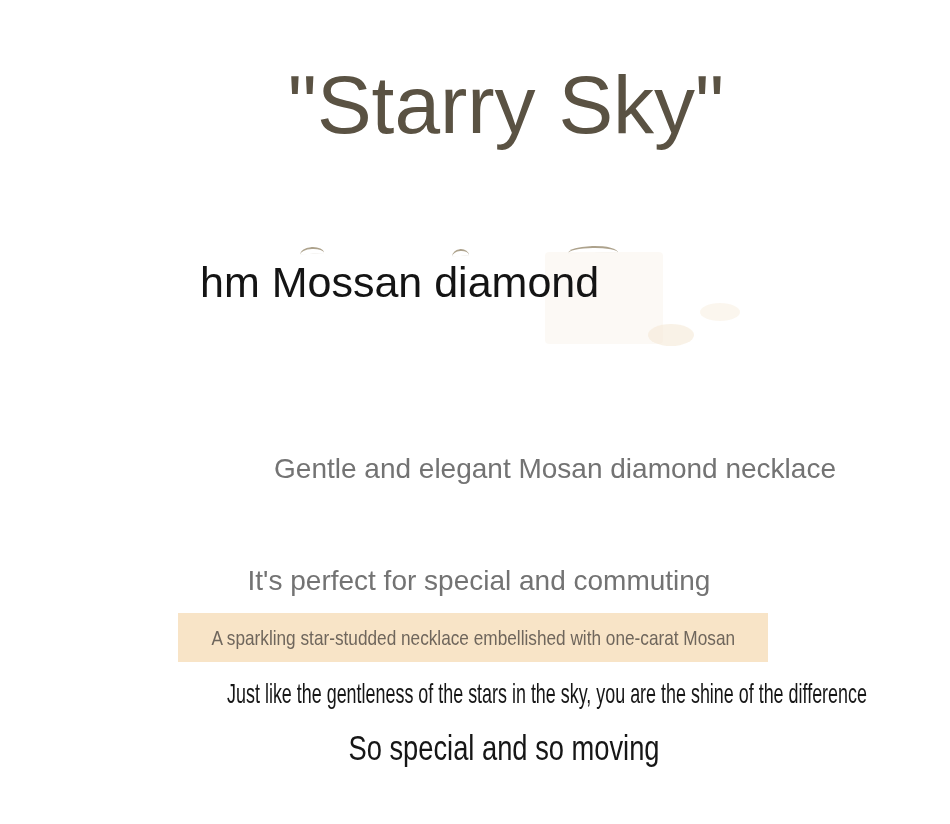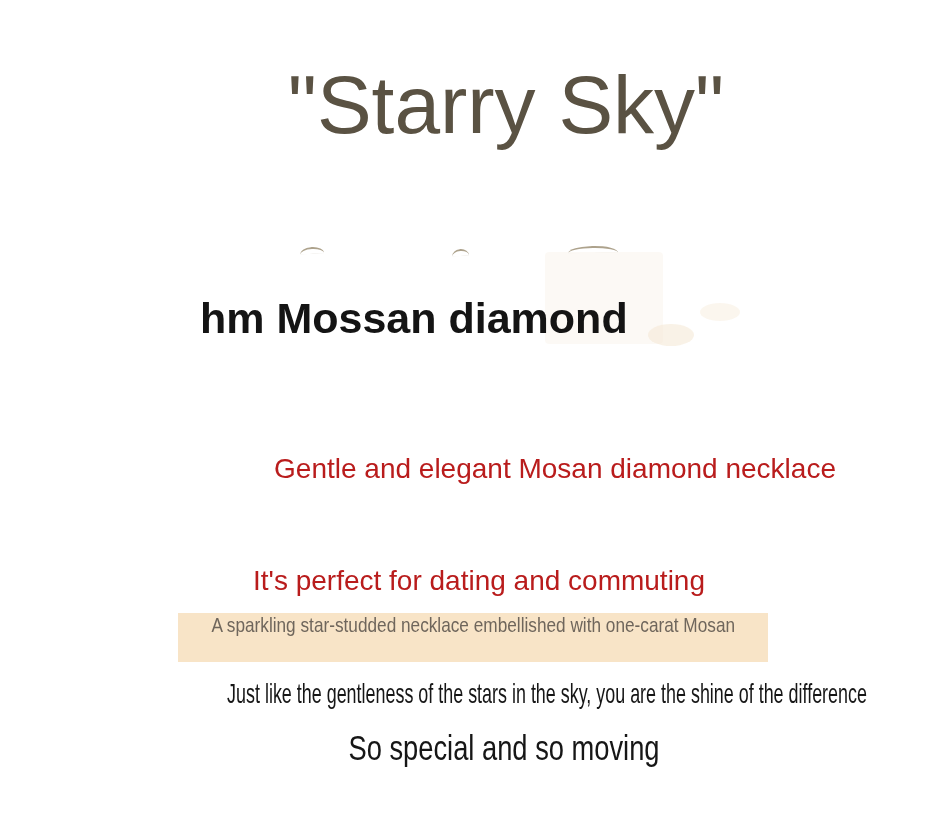--- a/index.html
+++ b/index.html
@@ -26,44 +26,44 @@
     color: #5a5243;
     white-space: nowrap;
     letter-spacing: 0px;
   }
   .product-heading {
     position: absolute;
     top: 252px;
     left: 200px;
     font-size: 43px;
     line-height: 60px;
-    font-weight: 700;
+    font-weight: 400;
     color: #141414;
-    margin-top: 36px;
   }
   .desc-line {
     position: absolute;
     font-size: 28px;
     line-height: 34px;
-    color: #b91c1c;
+    color: #737373;
     white-space: nowrap;
     transform: translateX(-50%);
     text-align: right;
   }
   .desc-1 { top: 452px; left: 555px; }
   .desc-2 { top: 507px; left: 483px; }
   .desc-3 { top: 564px; left: 479px; }
   .highlight-bar {
     position: absolute;
     top: 613px;
     left: 178px;
     width: 590px;
     height: 49px;
     background: #f8e4c7;
     display: flex;
+    align-items: center;
     justify-content: center;
   }
   .highlight-text {
     font-size: 21px;
     color: #6f665c;
     white-space: nowrap;
     transform: scaleX(0.82);
   }
   .footer-line-1 {
     position: absolute;
@@ -117,21 +117,21 @@
   <div class="artifact-smudge smudge-2"></div>
   <div class="artifact-smudge smudge-3"></div>
 
   <div class="product-heading">
     <div>hm Mossan diamond</div>
   </div>
 
   <div class="desc-line desc-1">Gentle and elegant Mosan diamond necklace</div>
 
 
-  <div class="desc-line desc-3">It's perfect for dating and commuting</div>
+  <div class="desc-line desc-3">It's perfect for special and commuting</div>
 
   <div class="highlight-bar">
     <span class="highlight-text">A sparkling star-studded necklace embellished with one-carat Mosan</span>
   </div>
 
   <div class="footer-line-1">Just like the gentleness of the stars in the sky, you are the shine of the difference</div>
 
   <div class="footer-line-2">So special and so moving</div>
 
 </div>

